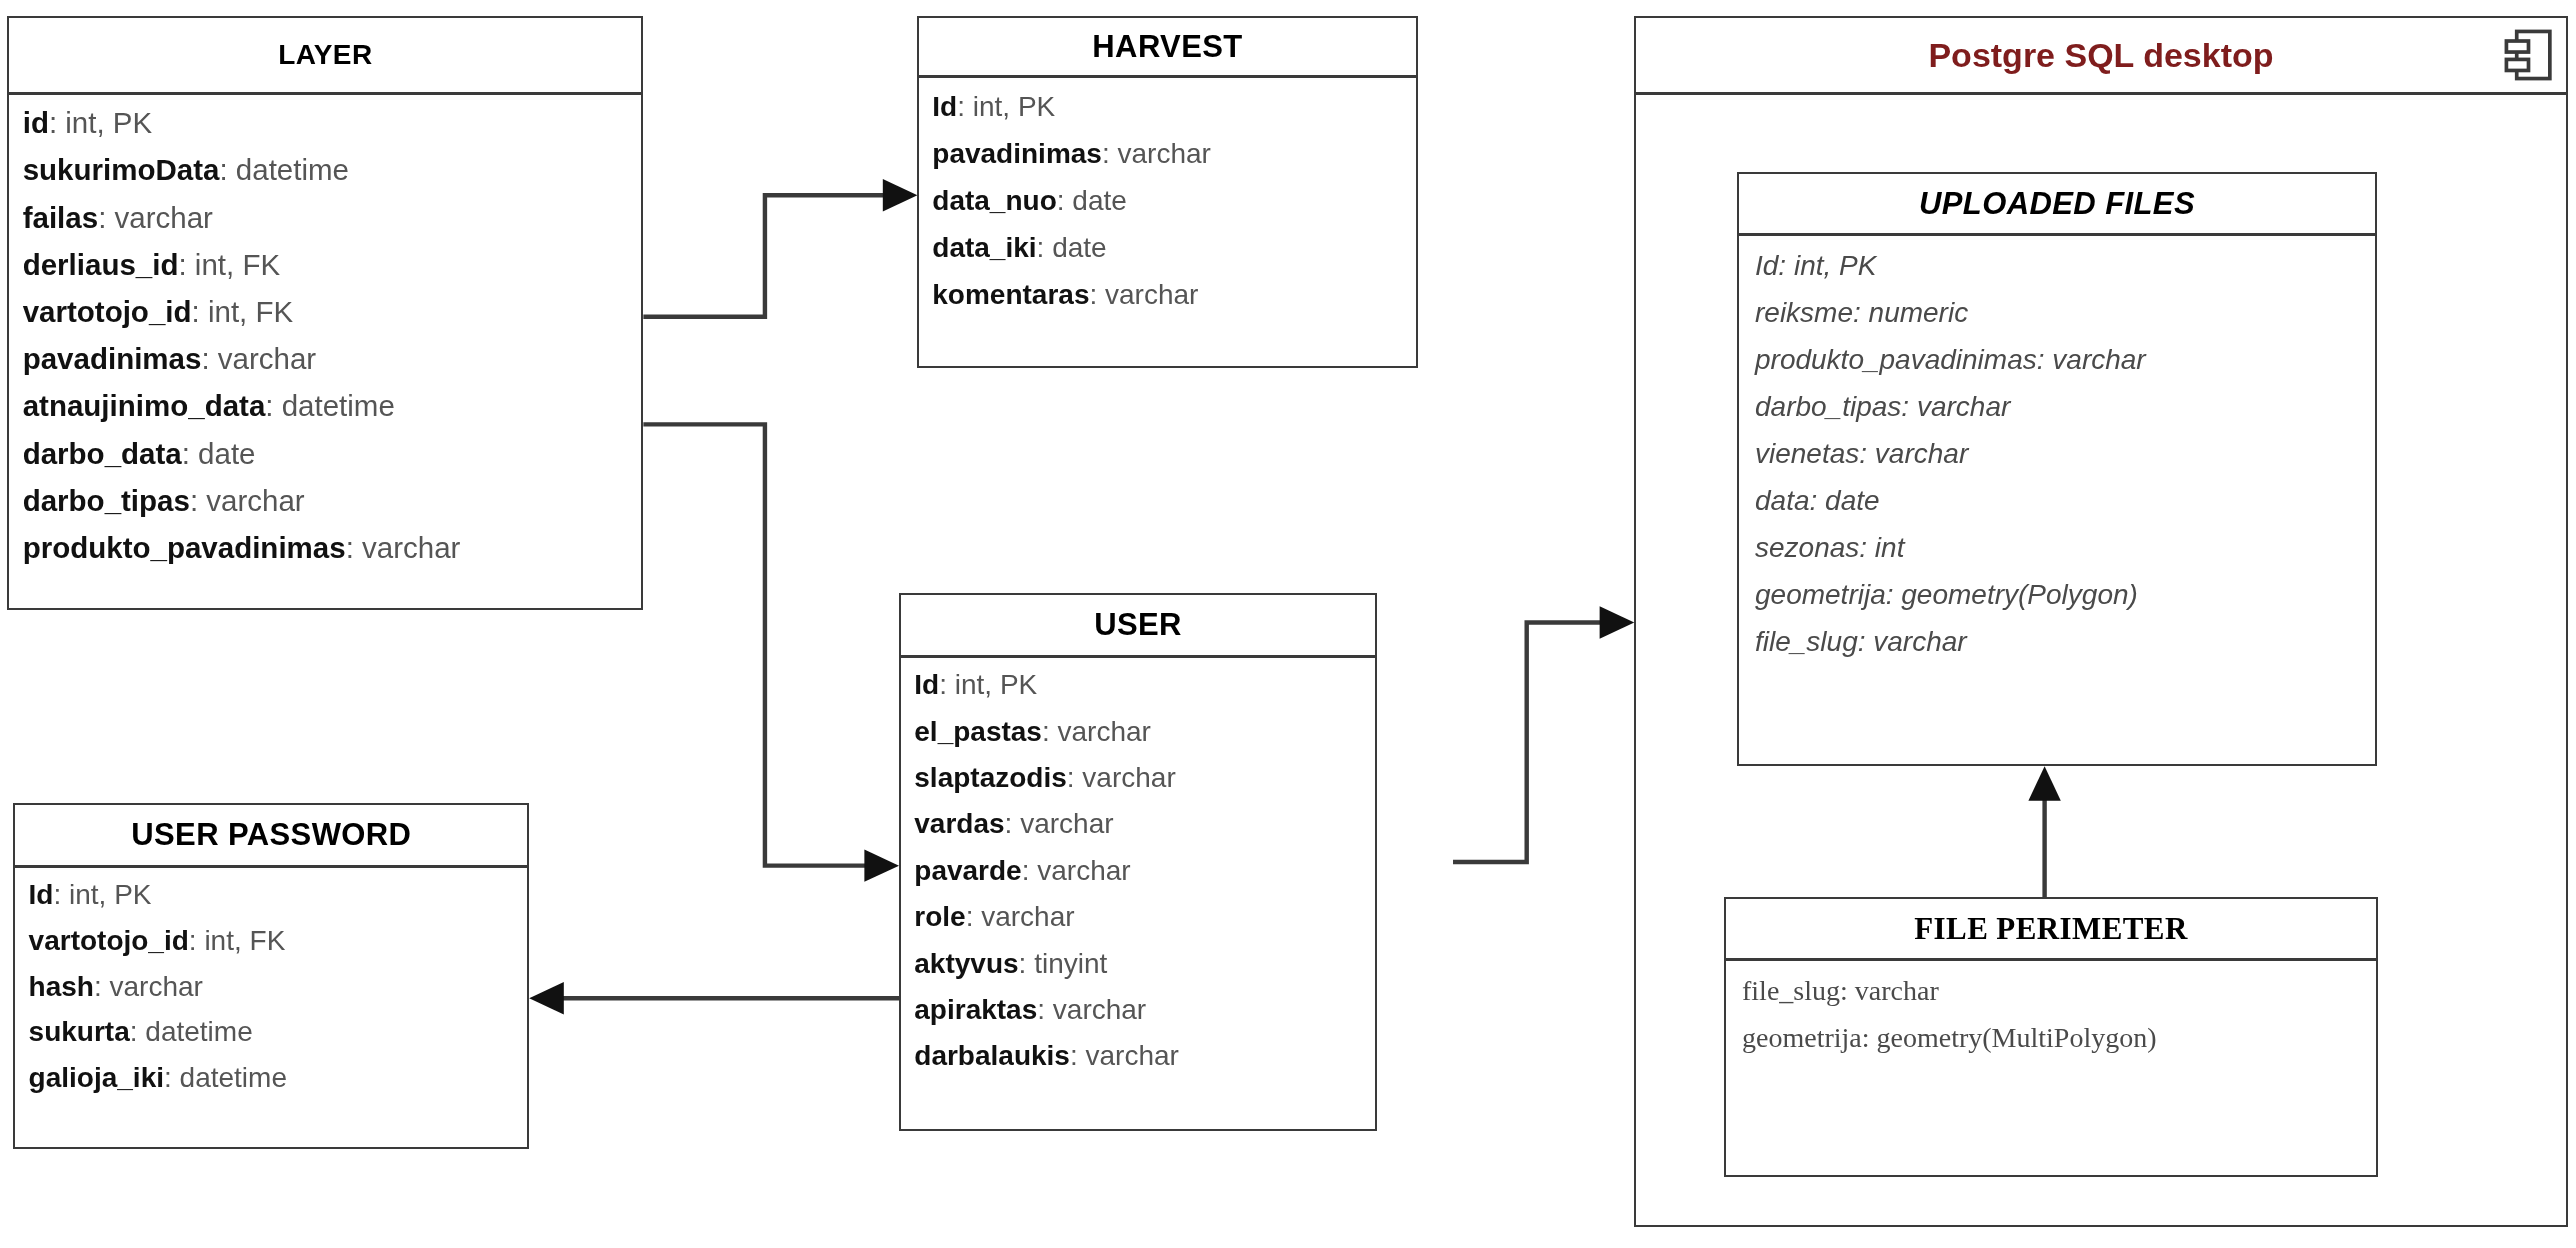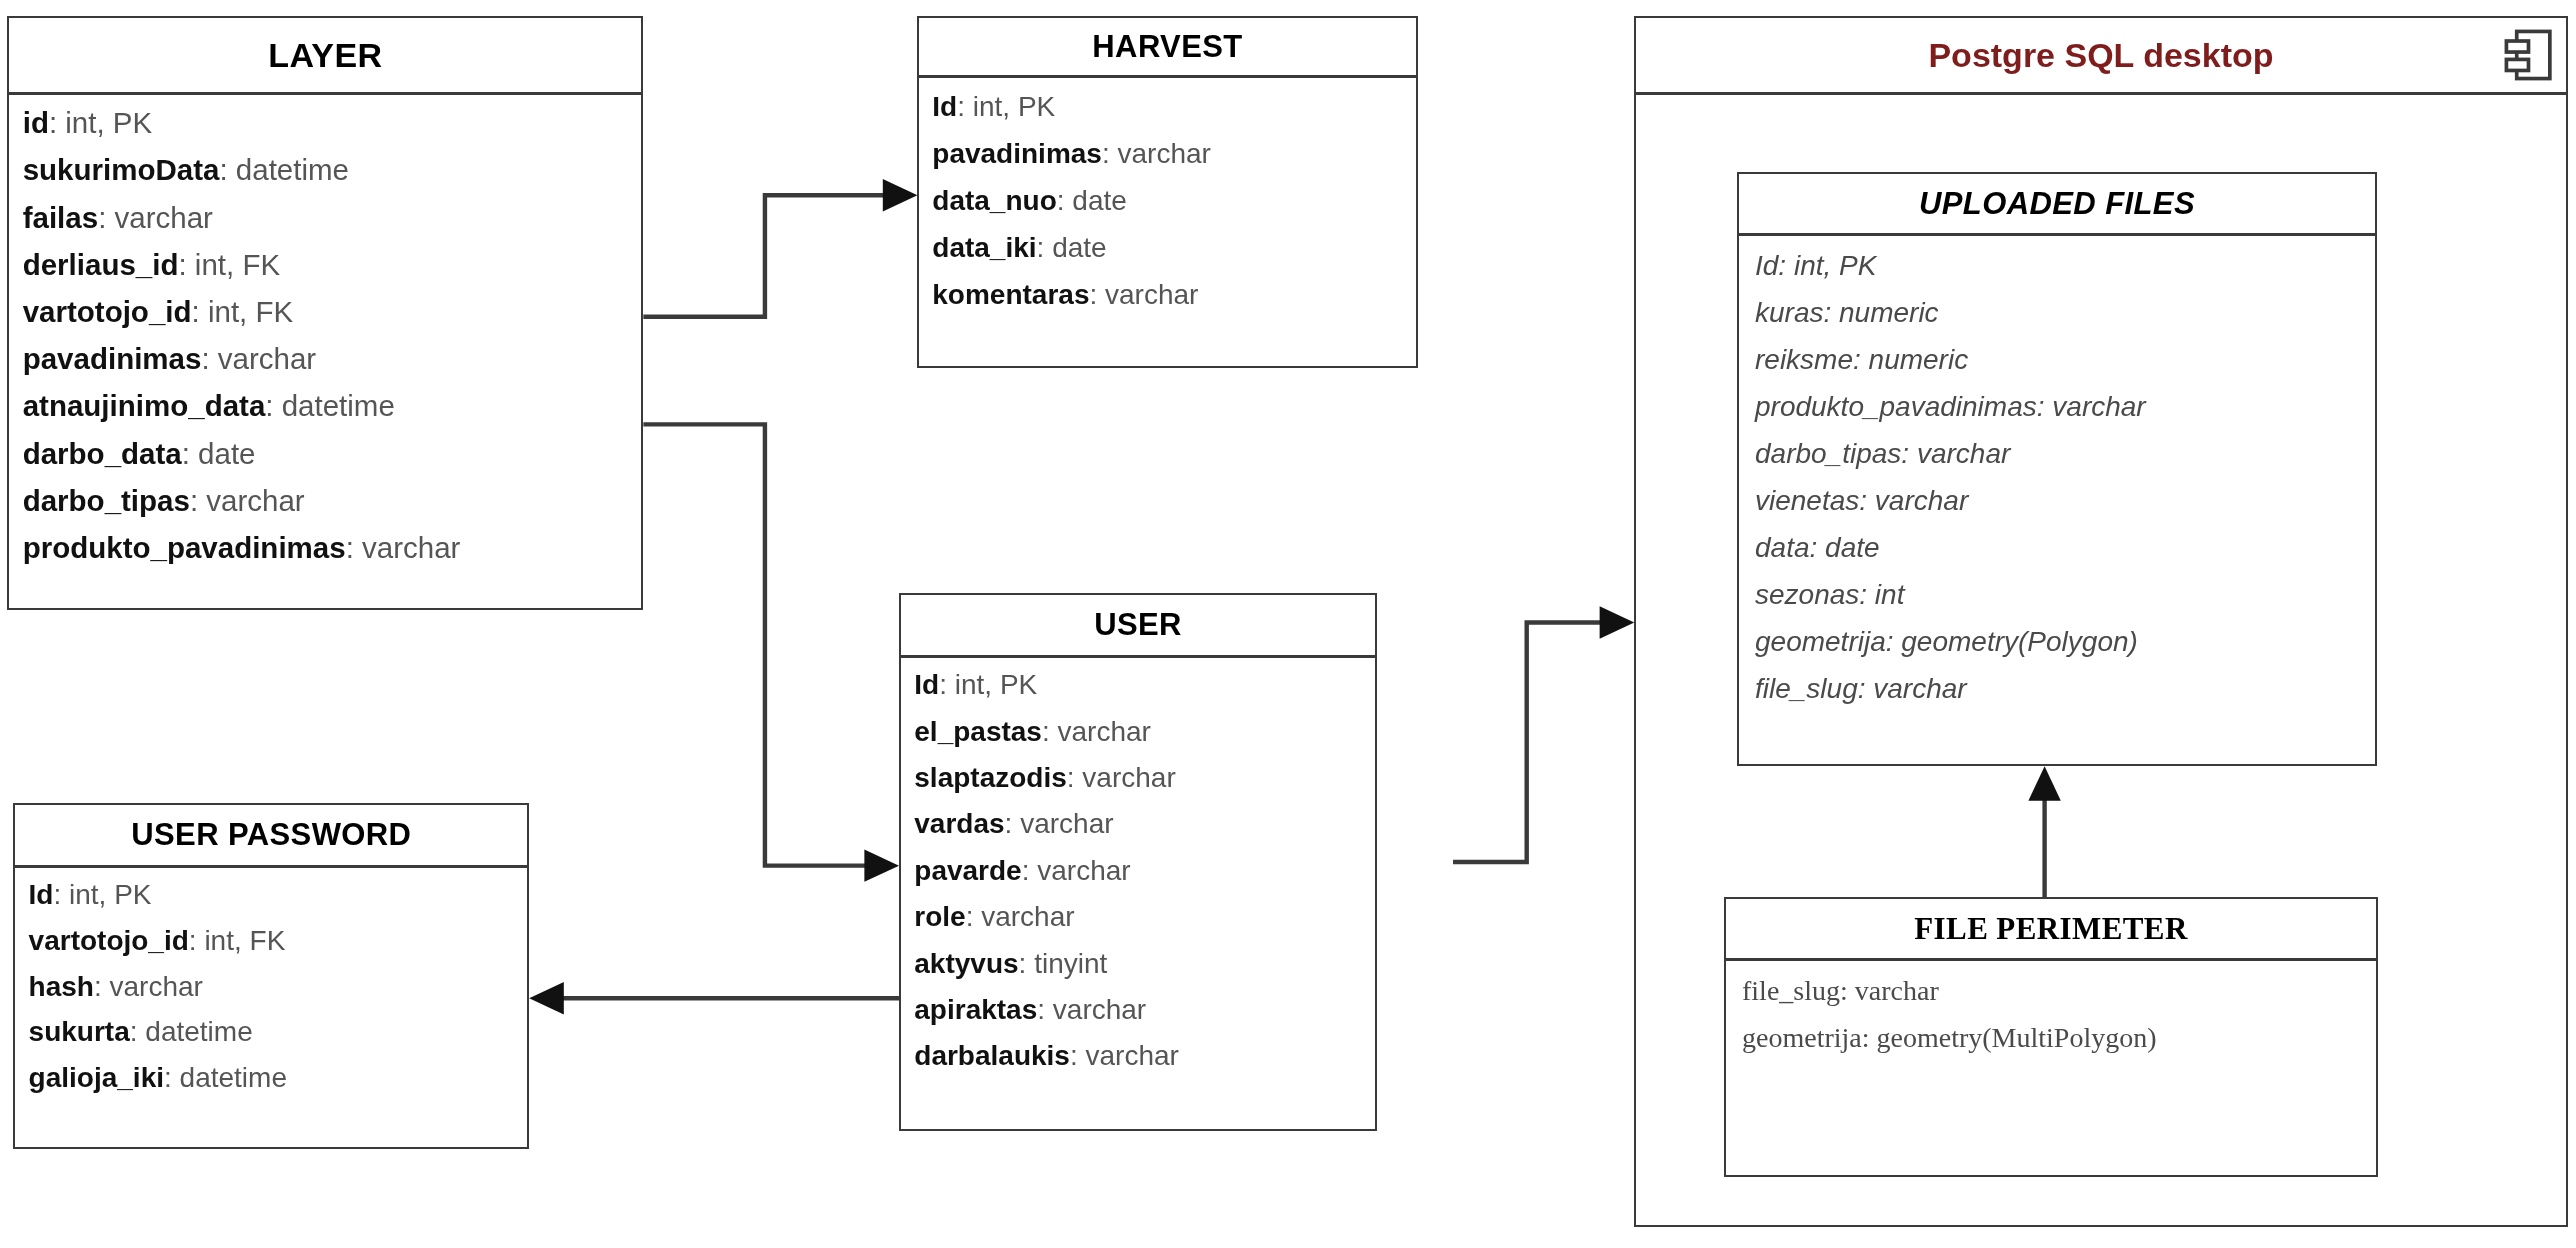--- a/index.html
+++ b/index.html
@@ -55,21 +55,21 @@
   }
   .attr .aname { font-weight: bold; color: #111111; }
   .attr .atype { font-weight: normal; color: #555555; }
   
   .plain .attr .aname { font-weight: normal; color: #4a4a4a; }
   .plain .attr .atype { font-weight: normal; color: #4a4a4a; }
 
   
   #ent-layer { left: 7.4px; top: 16px; width: 636px; height: 594px; }
   #ent-layer .entity-header { height: 77px; }
-  #ent-layer .entity-title { font-size: 34px; }
+  #ent-layer .entity-title { font-size: 28px; }
   #ent-layer .entity-body { padding: 13.3px 0 0 13.3px; }
   #ent-layer .attr { font-size: 29.5px; margin-bottom: 17.7px; }
 
   #ent-harvest { left: 917px; top: 16px; width: 501px; height: 352px; }
   #ent-harvest .entity-header { height: 60px; }
   #ent-harvest .entity-title { font-size: 31px; }
   #ent-harvest .entity-body { padding: 14.7px 0 0 13.3px; }
   #ent-harvest .attr { font-size: 28px; margin-bottom: 19px; }
 
   #ent-user { left: 899px; top: 593px; width: 478px; height: 538px; }
@@ -251,21 +251,20 @@
       <div class="attr"><span class="aname">galioja_iki</span><span class="atype">: </span><span class="atype">datetime</span></div>
     </div>
   </div>
 
   <div class="entity plain" id="ent-uploadedfiles">
     <div class="entity-header">
       <span class="entity-title">UPLOADED FILES</span>
     </div>
     <div class="entity-body">
       <div class="attr"><span class="aname">Id</span><span class="atype">: </span><span class="atype">int, PK</span></div>
-      <div class="attr"><span class="aname">kuras</span><span class="atype">: </span><span class="atype">numeric</span></div>
       <div class="attr"><span class="aname">reiksme</span><span class="atype">: </span><span class="atype">numeric</span></div>
       <div class="attr"><span class="aname">produkto_pavadinimas</span><span class="atype">: </span><span class="atype">varchar</span></div>
       <div class="attr"><span class="aname">darbo_tipas</span><span class="atype">: </span><span class="atype">varchar</span></div>
       <div class="attr"><span class="aname">vienetas</span><span class="atype">: </span><span class="atype">varchar</span></div>
       <div class="attr"><span class="aname">data</span><span class="atype">: </span><span class="atype">date</span></div>
       <div class="attr"><span class="aname">sezonas</span><span class="atype">: </span><span class="atype">int</span></div>
       <div class="attr"><span class="aname">geometrija</span><span class="atype">: </span><span class="atype">geometry(Polygon)</span></div>
       <div class="attr"><span class="aname">file_slug</span><span class="atype">: </span><span class="atype">varchar</span></div>
     </div>
   </div>

